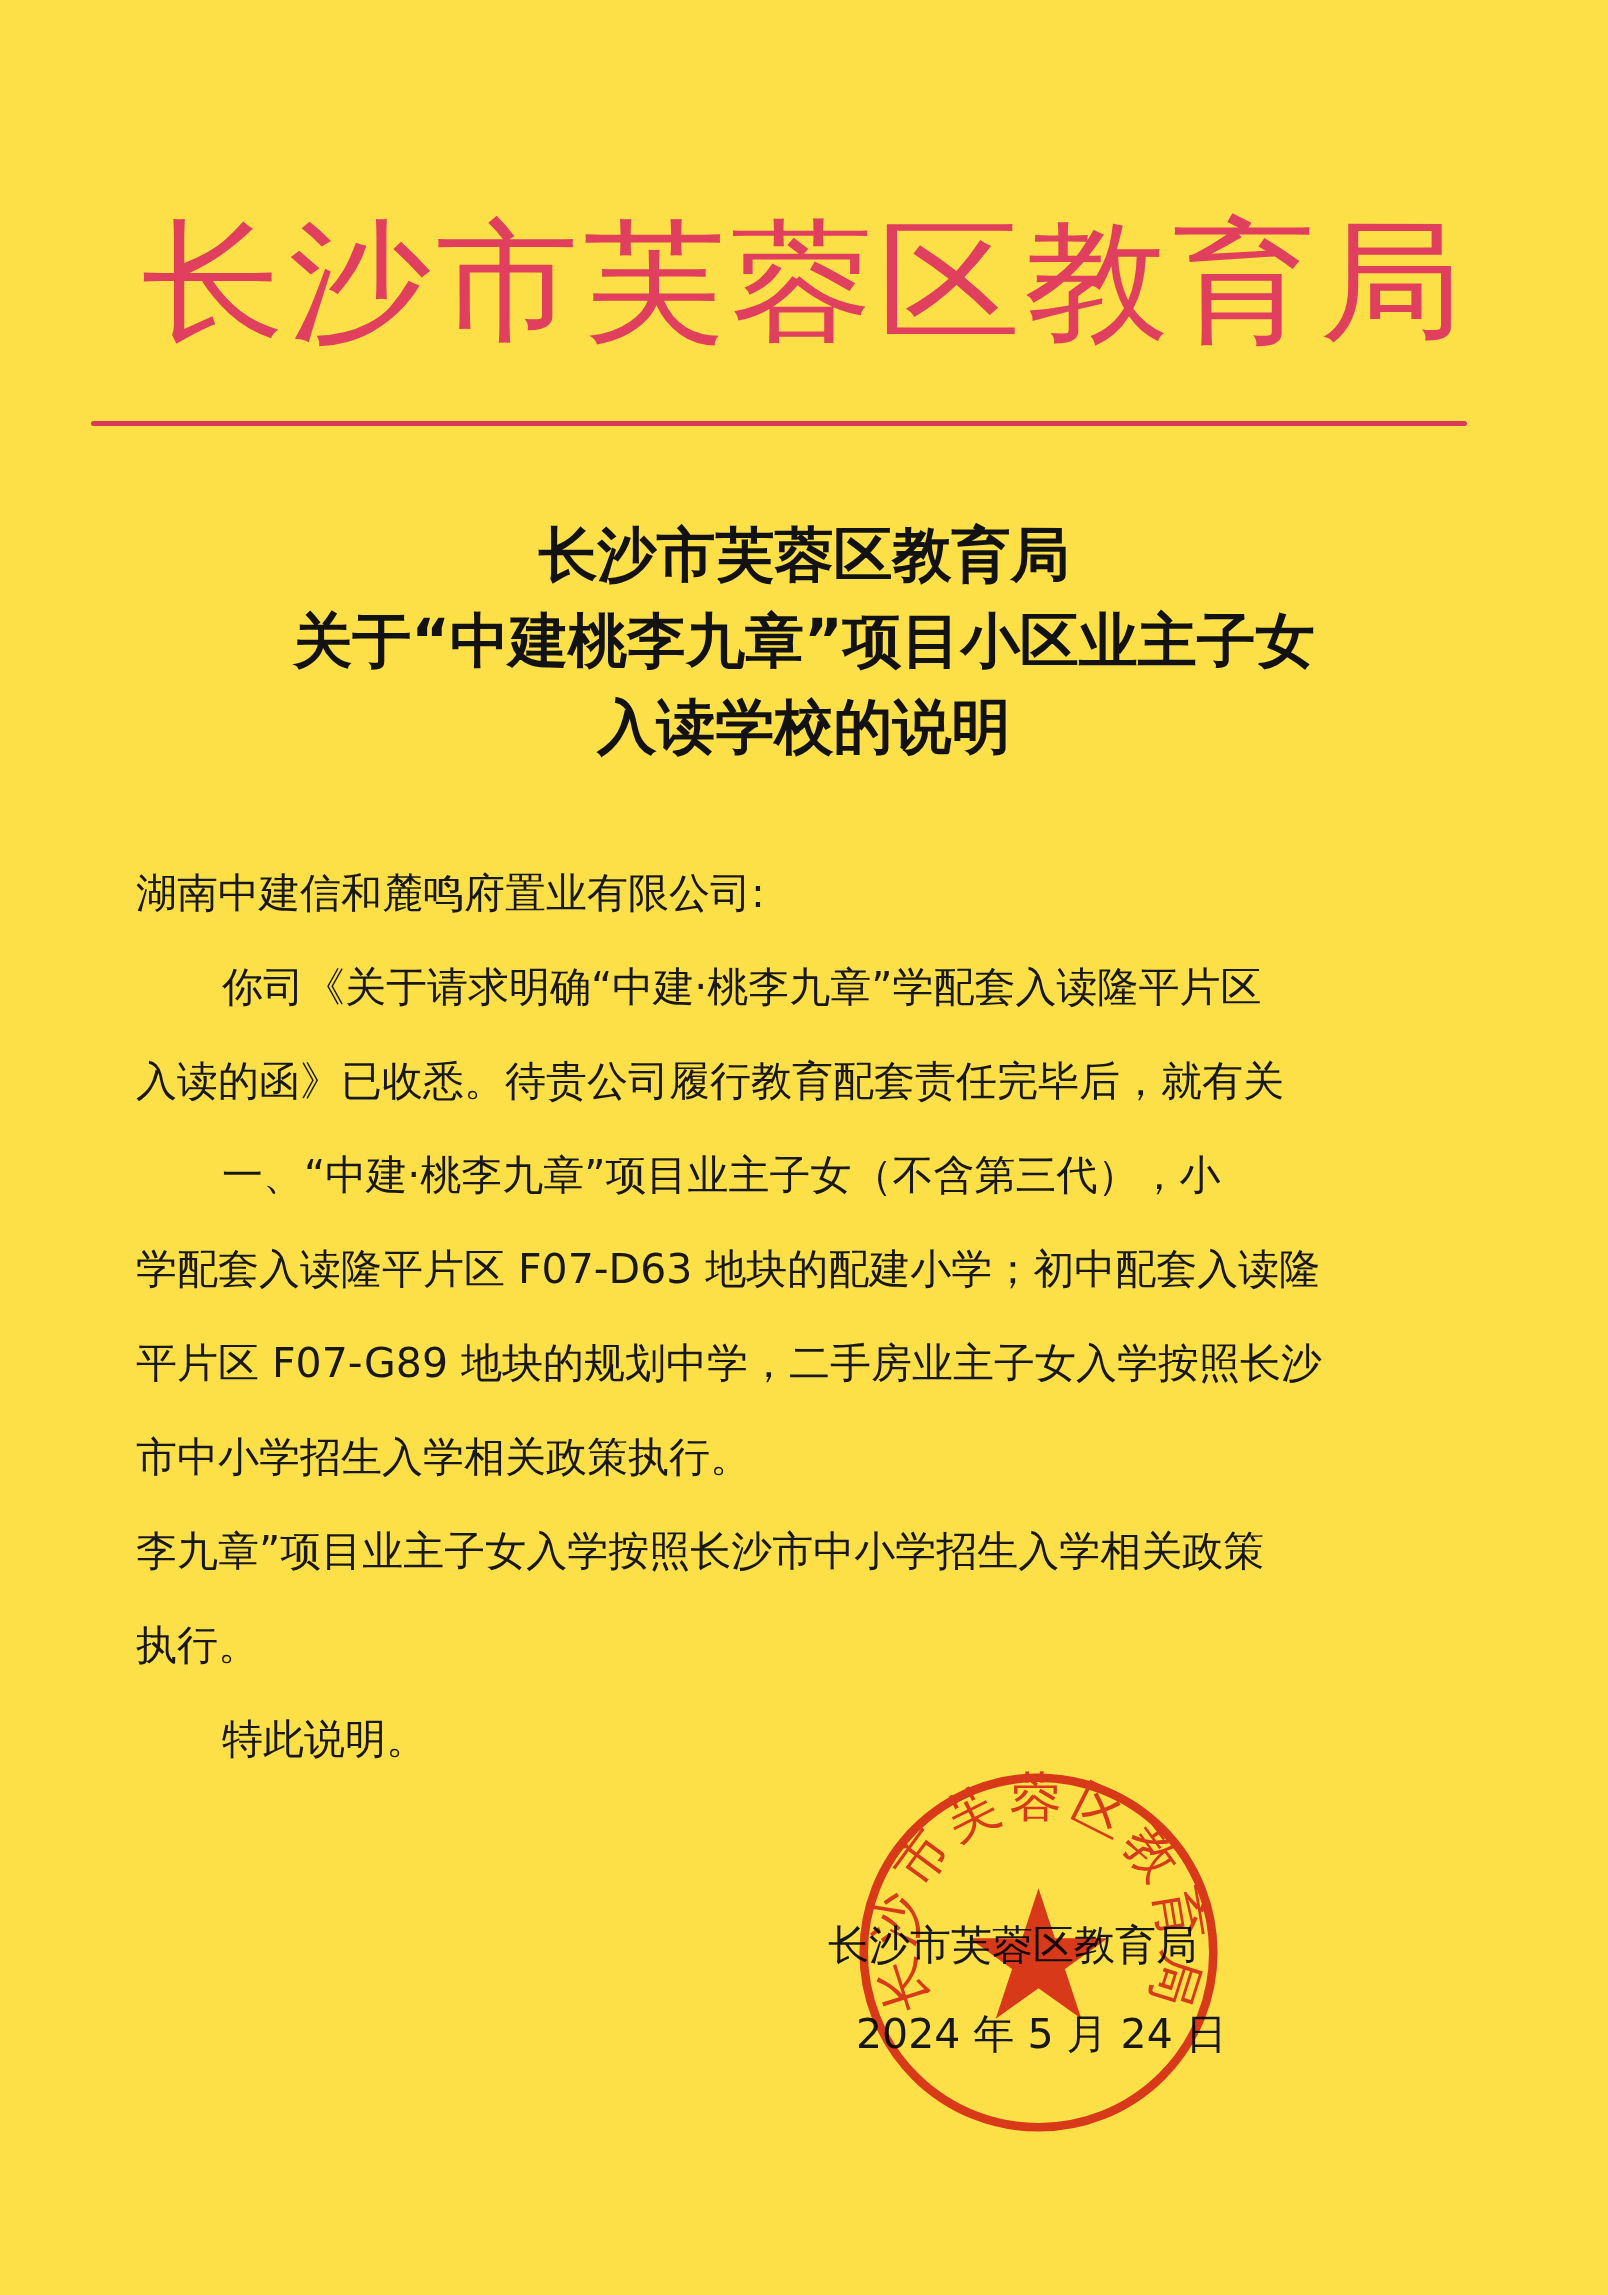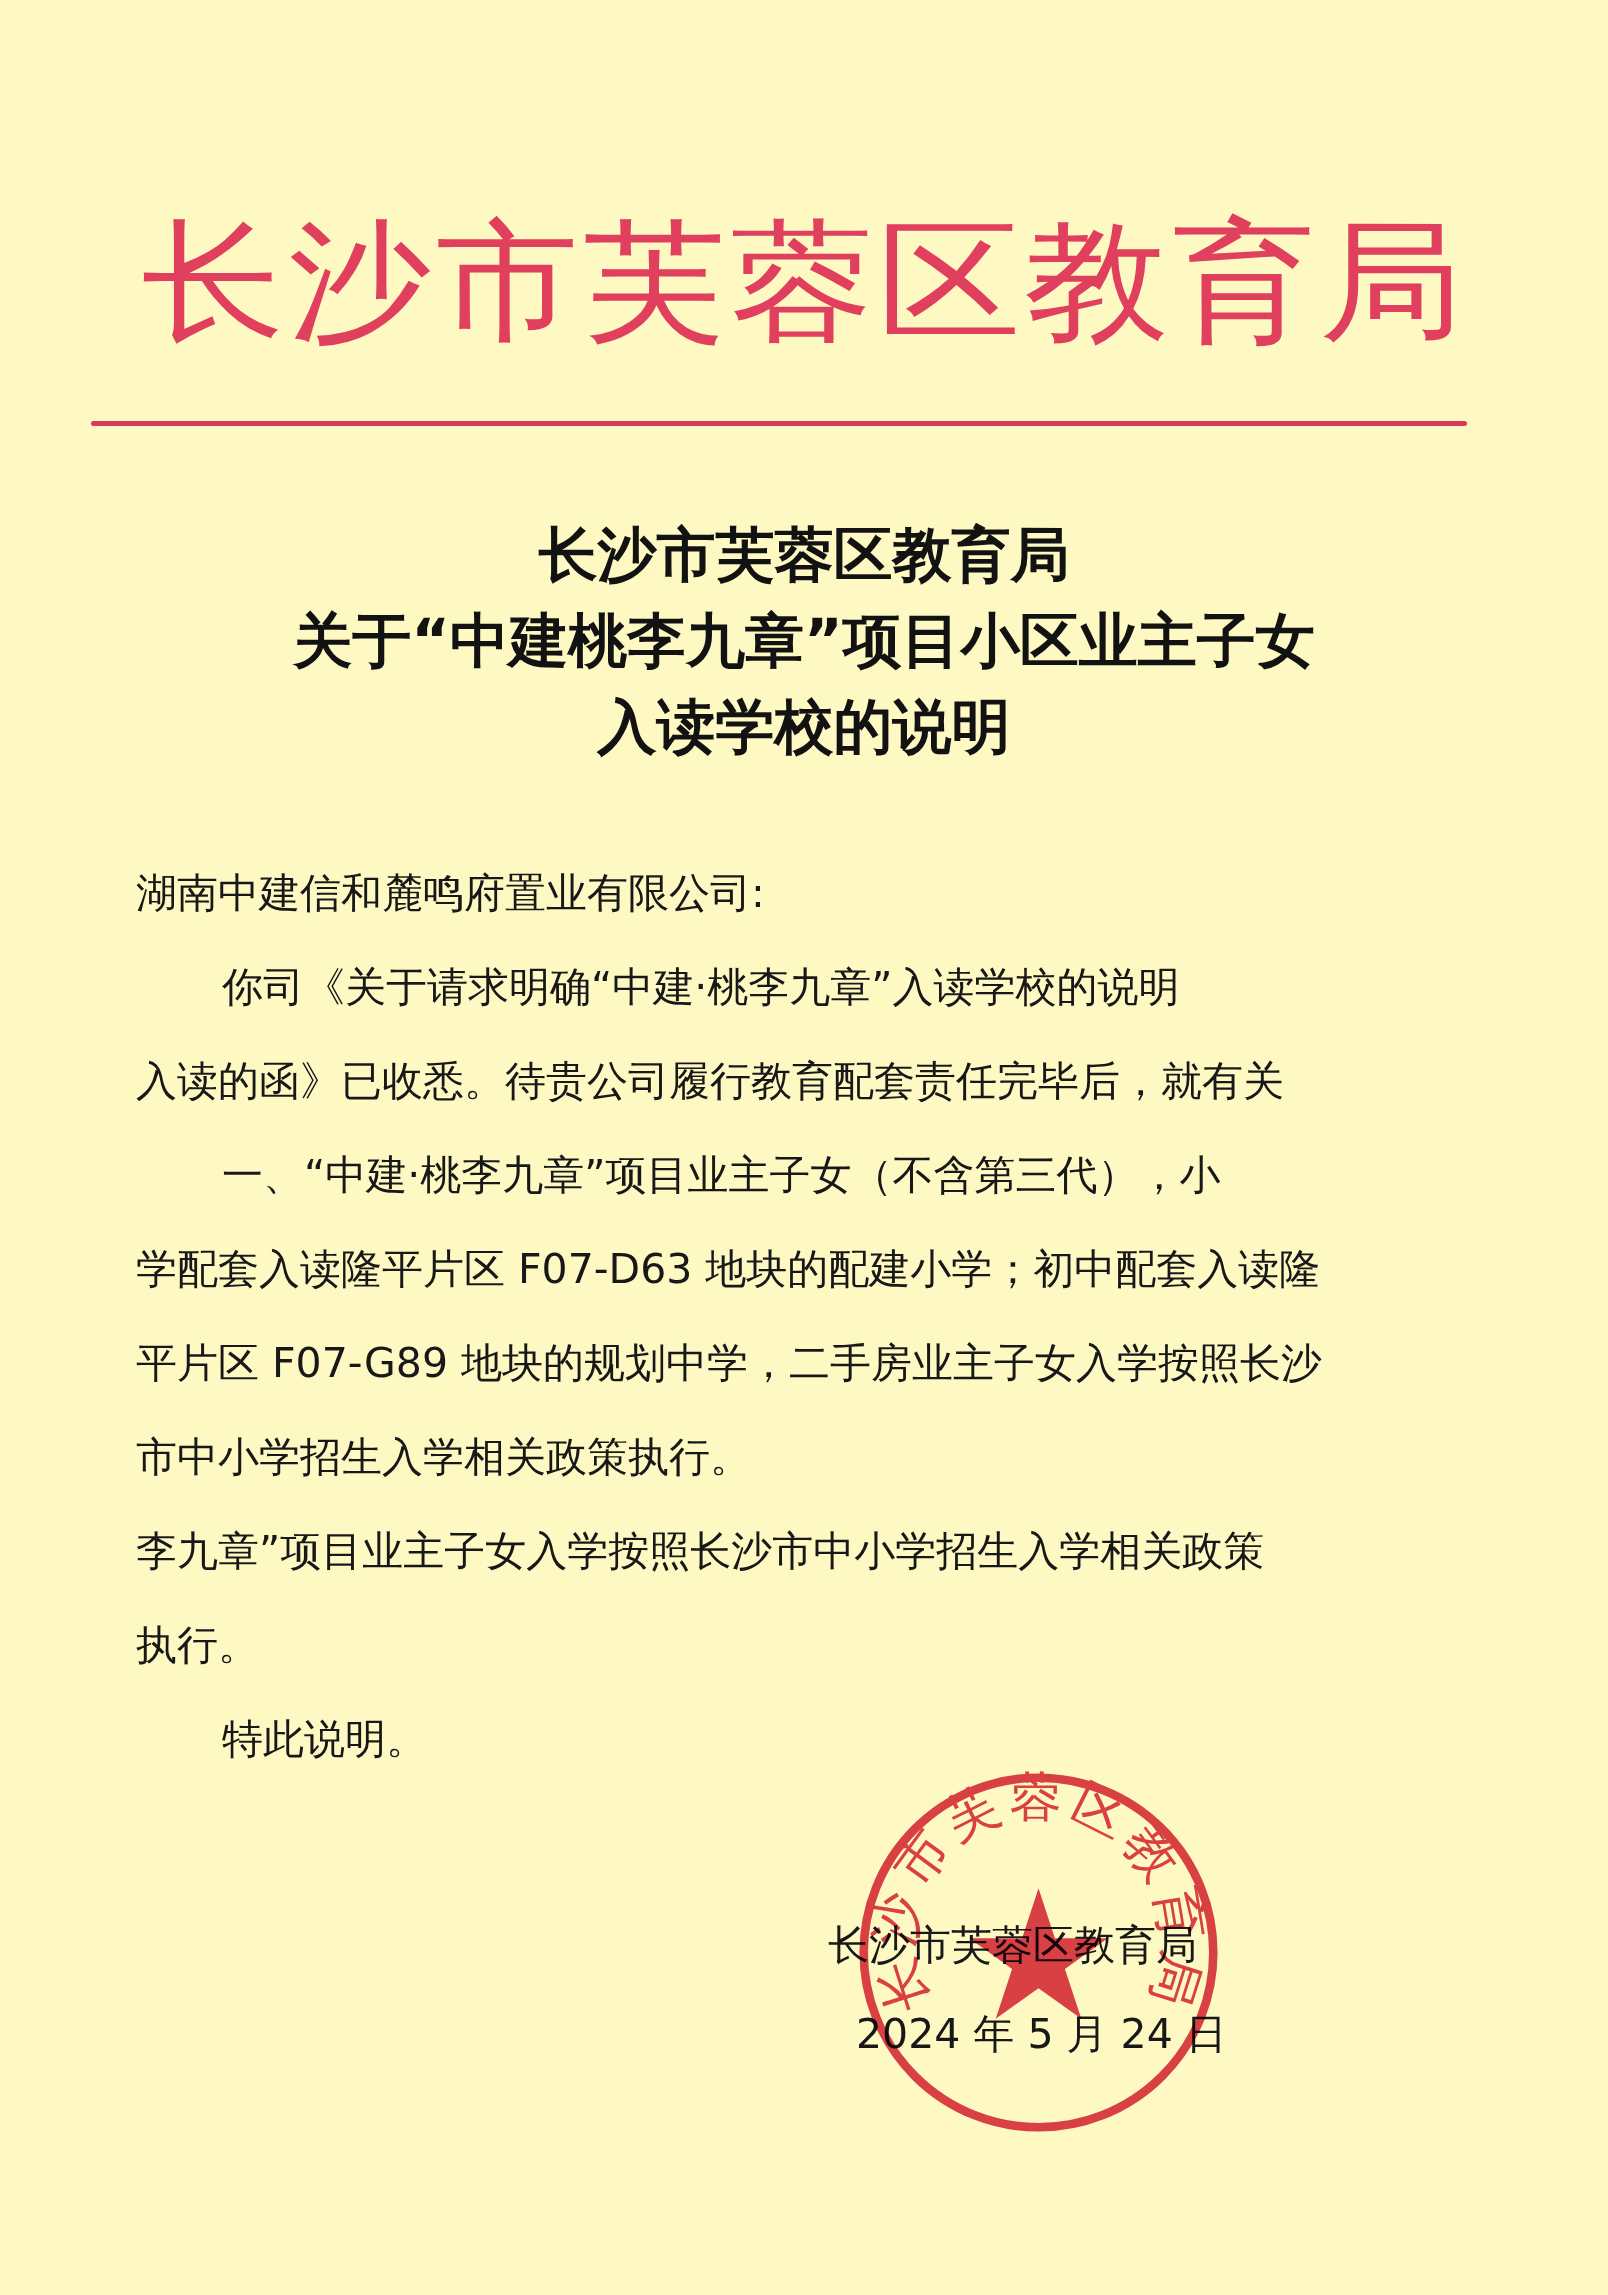--- a/index.html
+++ b/index.html
@@ -4,21 +4,21 @@
   <style>
     html, body { margin: 0; padding: 0; }
     body {
       width: 1608px; height: 2295px;
       background: #ffffff;
       position: relative;
       overflow: hidden;
       font-family: "DejaVu Sans", "Liberation Sans", sans-serif;
       color: #161616;
     }
-    .page { position: absolute; inset: 0; background: #fef9c3; padding-left: 48px; }
+    .page { position: absolute; inset: 0; background: #fde047; padding-left: 48px; }
 
     .masthead {
       position: absolute; left: 0; right: 0; top: 203px;
       text-align: center;
       font-family: "DejaVu Sans", sans-serif;
       font-size: 143px; line-height: 157px;
       color: #e0405e;
       letter-spacing: 4.3px;
       transform: scaleY(0.92);
       font-weight: normal;
@@ -70,21 +70,21 @@
 
   <div class="title">
     <div>长沙市芙蓉区教育局</div>
     <div>关于“中建桃李九章”项目小区业主子女</div>
     <div>入读学校的说明</div>
   </div>
 
   <div class="body-text">
     <p>湖南中建信和麓鸣府置业有限公司:</p>
 
-    <p class="indent">你司《关于请求明确“中建·桃李九章”入读学校的说明</p>
+    <p class="indent">你司《关于请求明确“中建·桃李九章”学配套入读隆平片区</p>
     <p>入读的函》已收悉。待贵公司履行教育配套责任完毕后，就有关</p>
 
     <p class="indent">一、“中建·桃李九章”项目业主子女（不含第三代），小</p>
     <p>学配套入读隆平片区 F07-D63 地块的配建小学；初中配套入读隆</p>
     <p>平片区 F07-G89 地块的规划中学，二手房业主子女入学按照长沙</p>
     <p>市中小学招生入学相关政策执行。</p>
 
     <p>李九章”项目业主子女入学按照长沙市中小学招生入学相关政策</p>
     <p>执行。</p>
 

